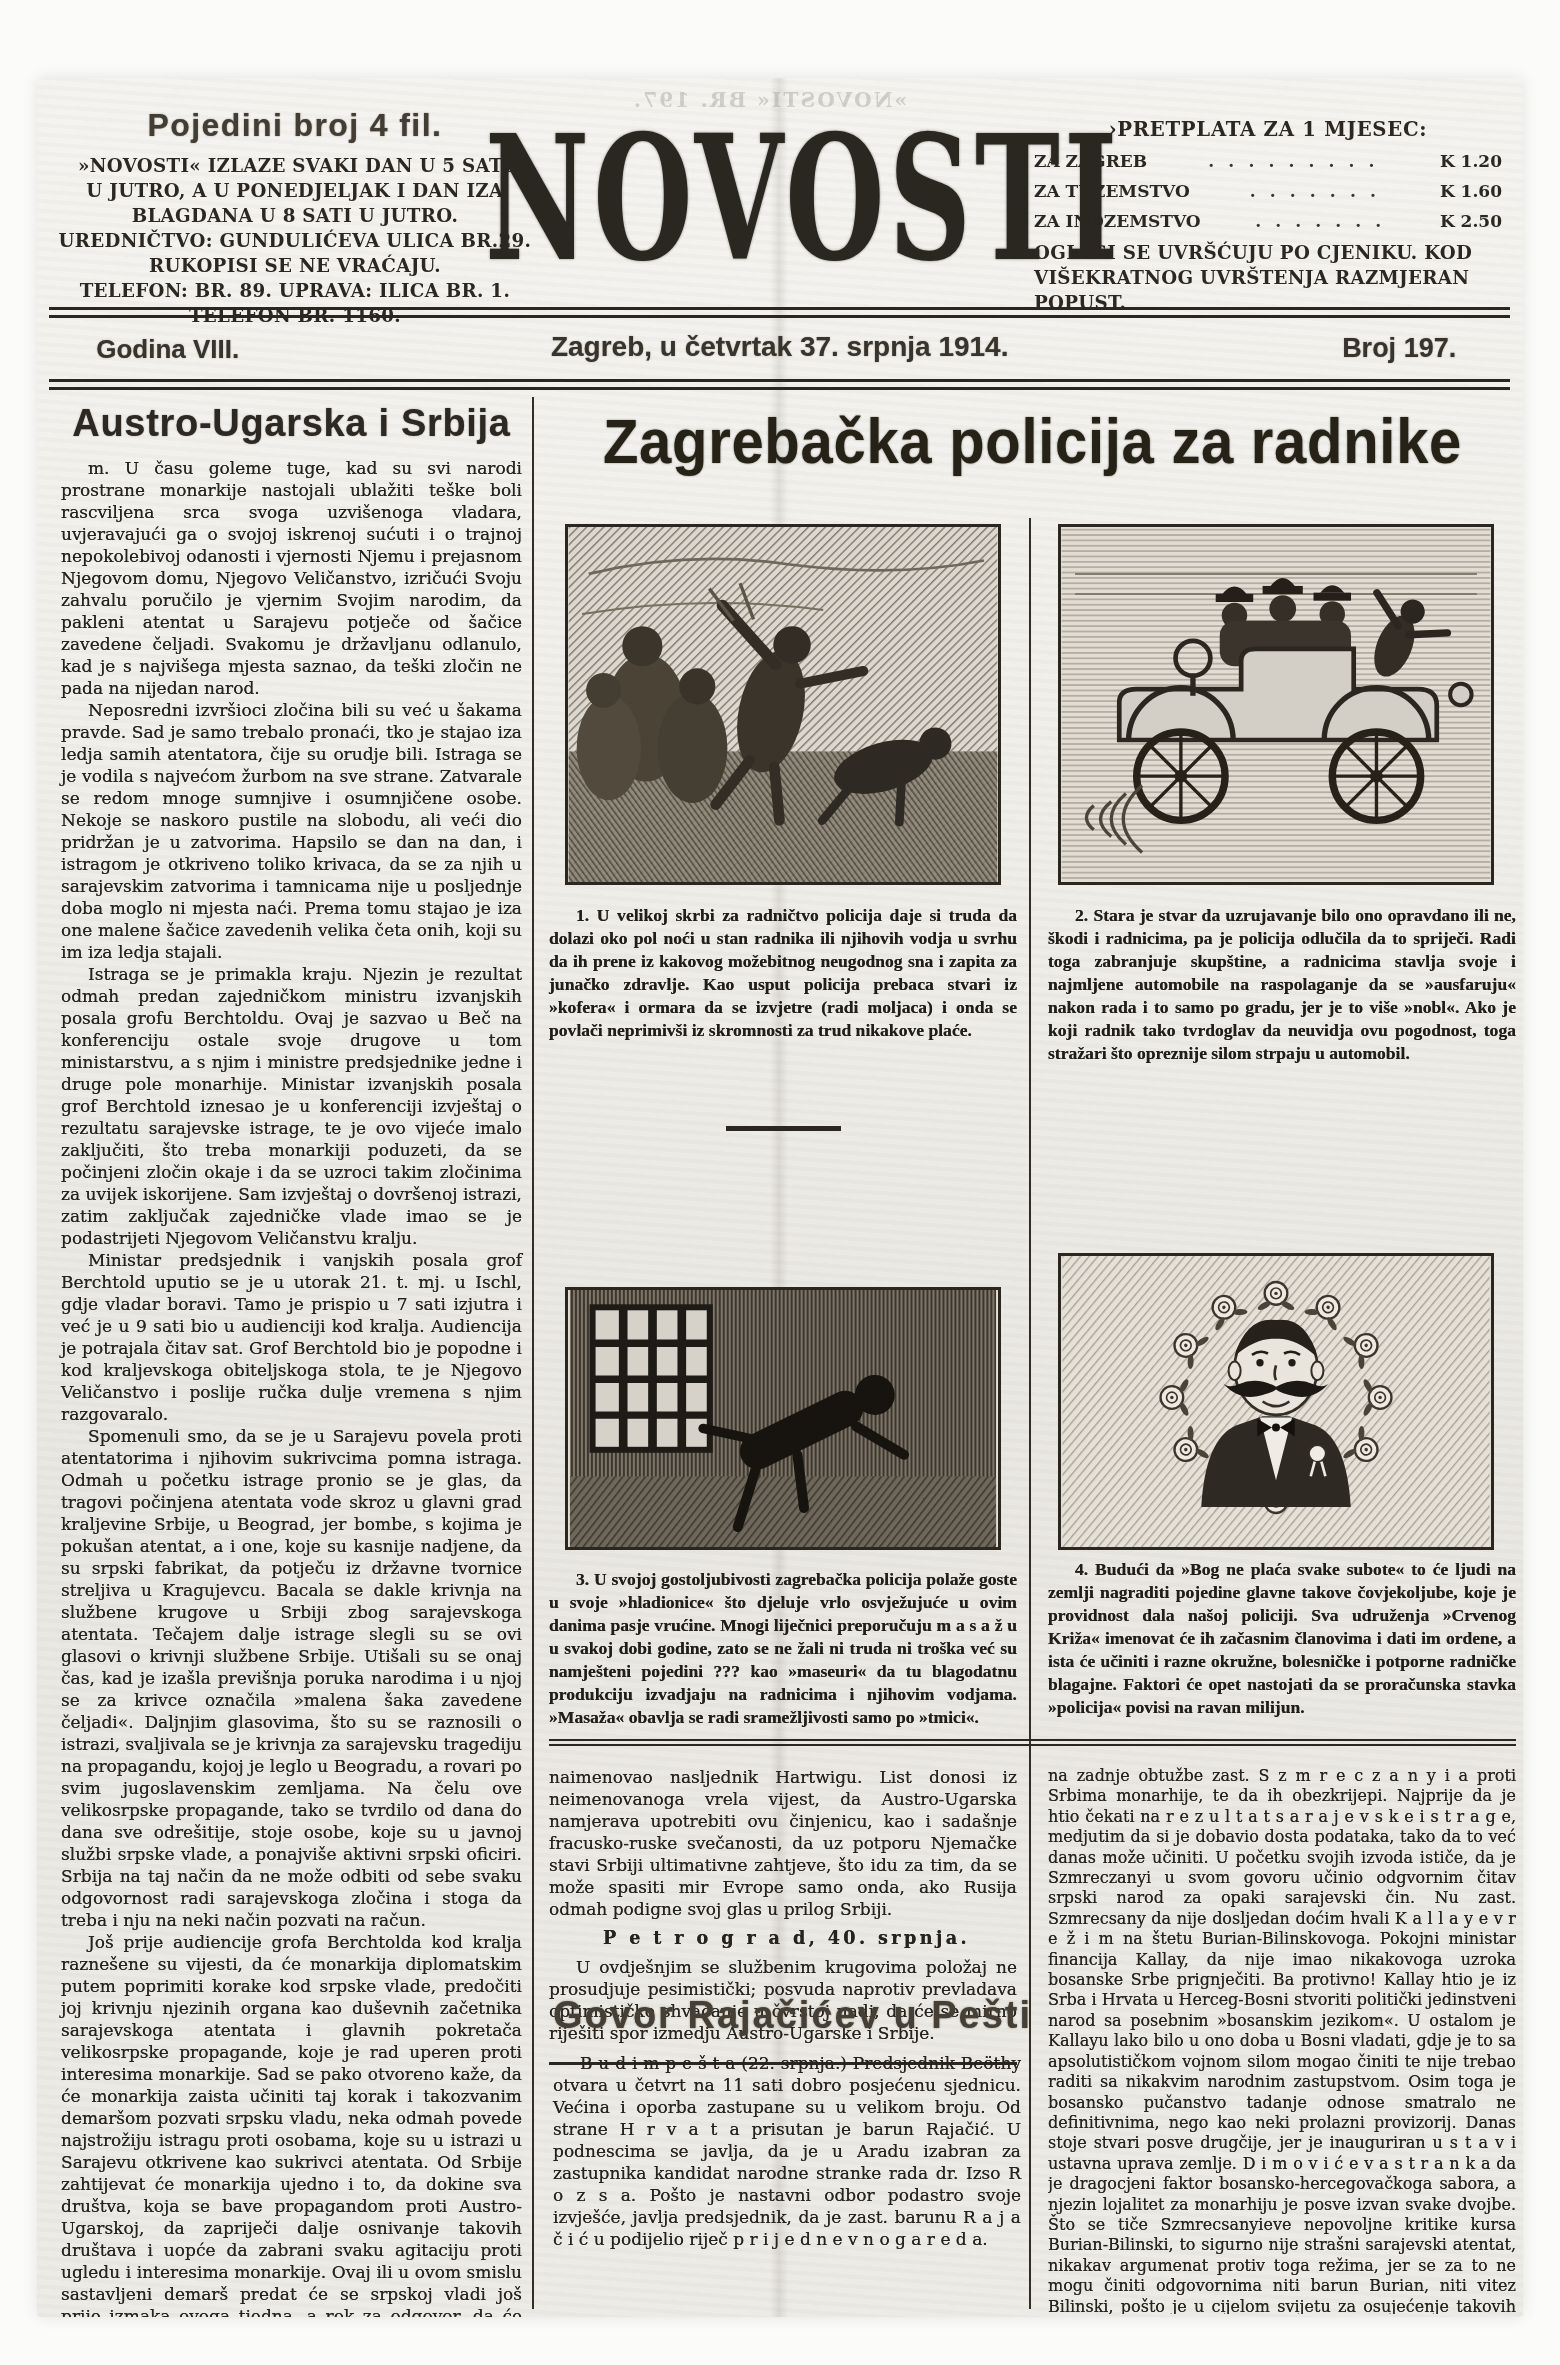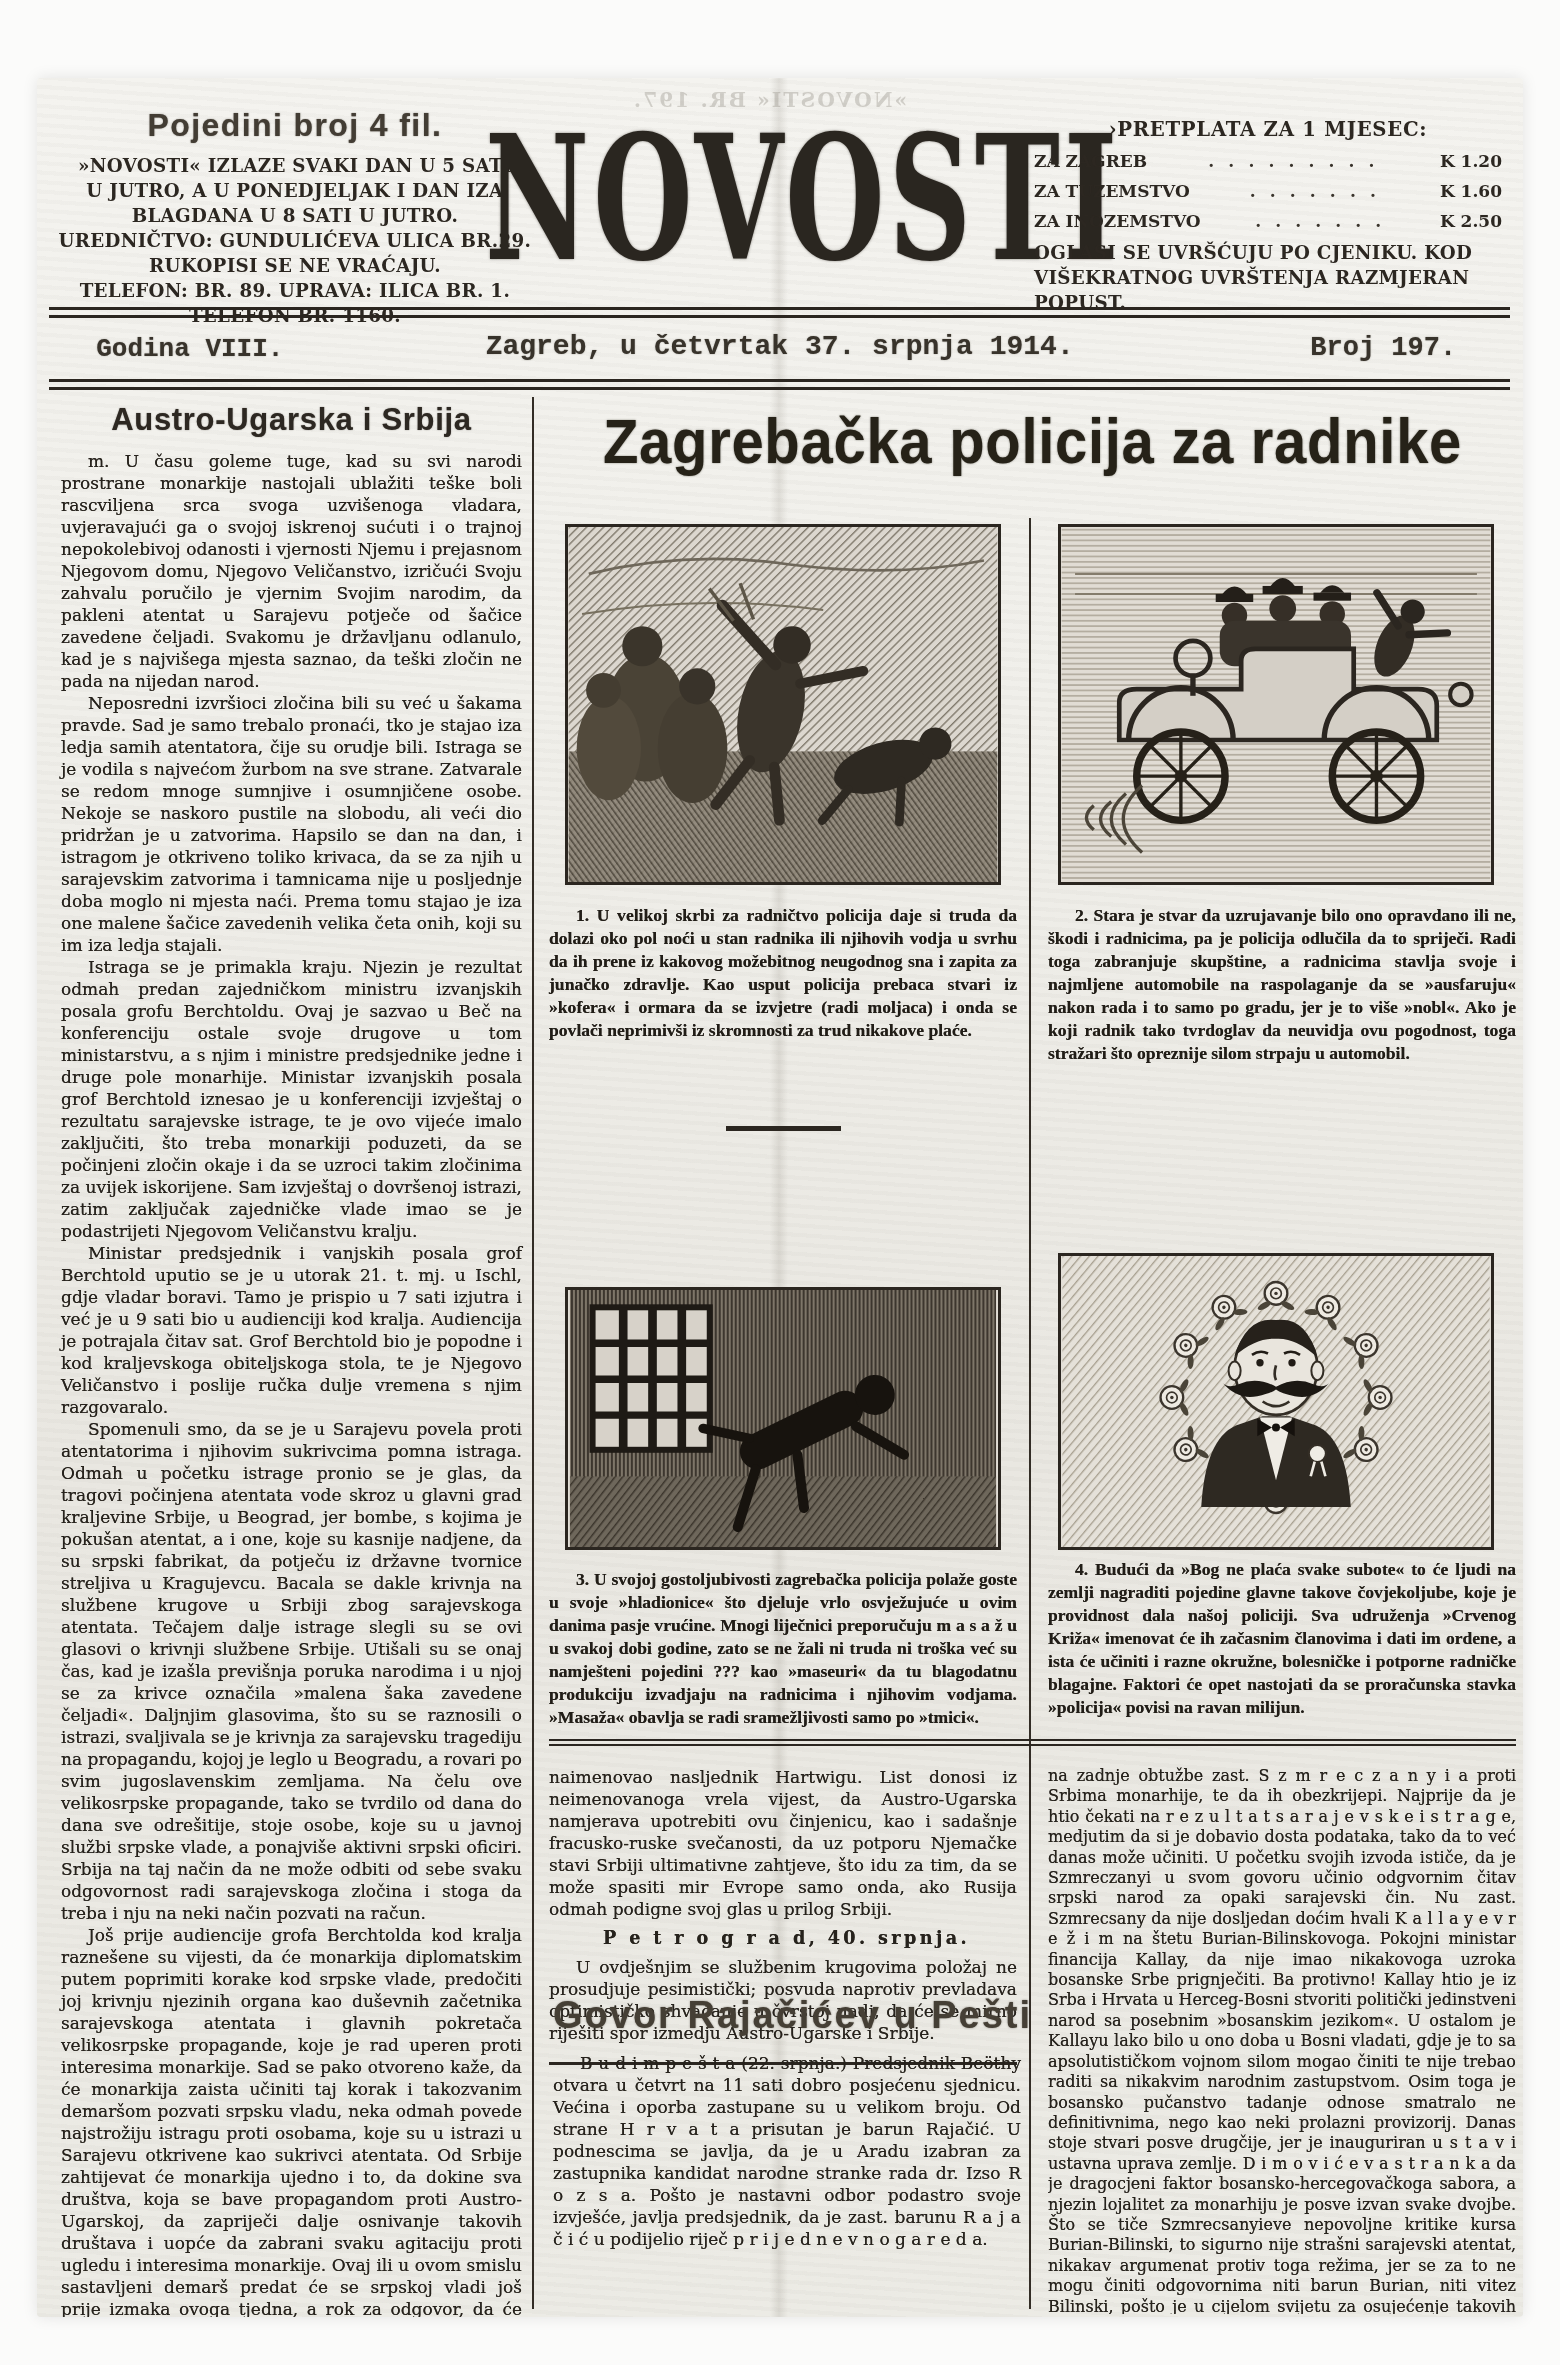--- a/index.html
+++ b/index.html
@@ -42,24 +42,24 @@
     white-space:pre-line;color:#2c2721;letter-spacing:0.3px;
   }
   .sub-title{font-weight:bold;font-size:19.7px;text-align:center;color:#2c2721;letter-spacing:0.7px;}
   .rate-row{display:flex;align-items:flex-start;font-weight:bold;font-size:17px;color:#2c2721;margin-top:10px;}
   .rate-label{white-space:nowrap;}
   .rate-dots{flex:1;overflow:hidden;white-space:nowrap;text-align:center;letter-spacing:4.1px;color:#3a342c;}
   .rate-value{white-space:nowrap;}
   .hrule-double{border-top:3.4px solid #2b2620;border-bottom:3.4px solid #2b2620;height:4.7px;}
   .hrule{background:#2b2620;}
   .vrule{width:2px;background:#332d26;}
-  .dateline{font-family:Liberation Mono, monospace;font-weight:bold;color:#38332b;
+  .dateline{font-family:Liberation Sans, sans-serif;font-weight:bold;color:#38332b;
     text-shadow:0 0 1.4px rgba(56,51,43,.5);}
   .headline-left{
-    font-family:"Liberation Sans", sans-serif;font-weight:bold;font-size:31px;
+    font-family:"Liberation Sans", sans-serif;font-weight:bold;font-size:38px;
     text-align:center;color:#2d2822;letter-spacing:0.7px;
     text-shadow:0 0 1.4px rgba(45,40,33,.55);
   }
   .feature-headline{
     font-family:"Liberation Sans", sans-serif;font-weight:bold;font-size:58px;
     text-align:center;color:#262218;letter-spacing:0.7px;white-space:nowrap;
     transform:scaleY(1.08);transform-origin:top;
     text-shadow:0 0 2px rgba(38,34,24,.55);
   }
   .speech-headline{

